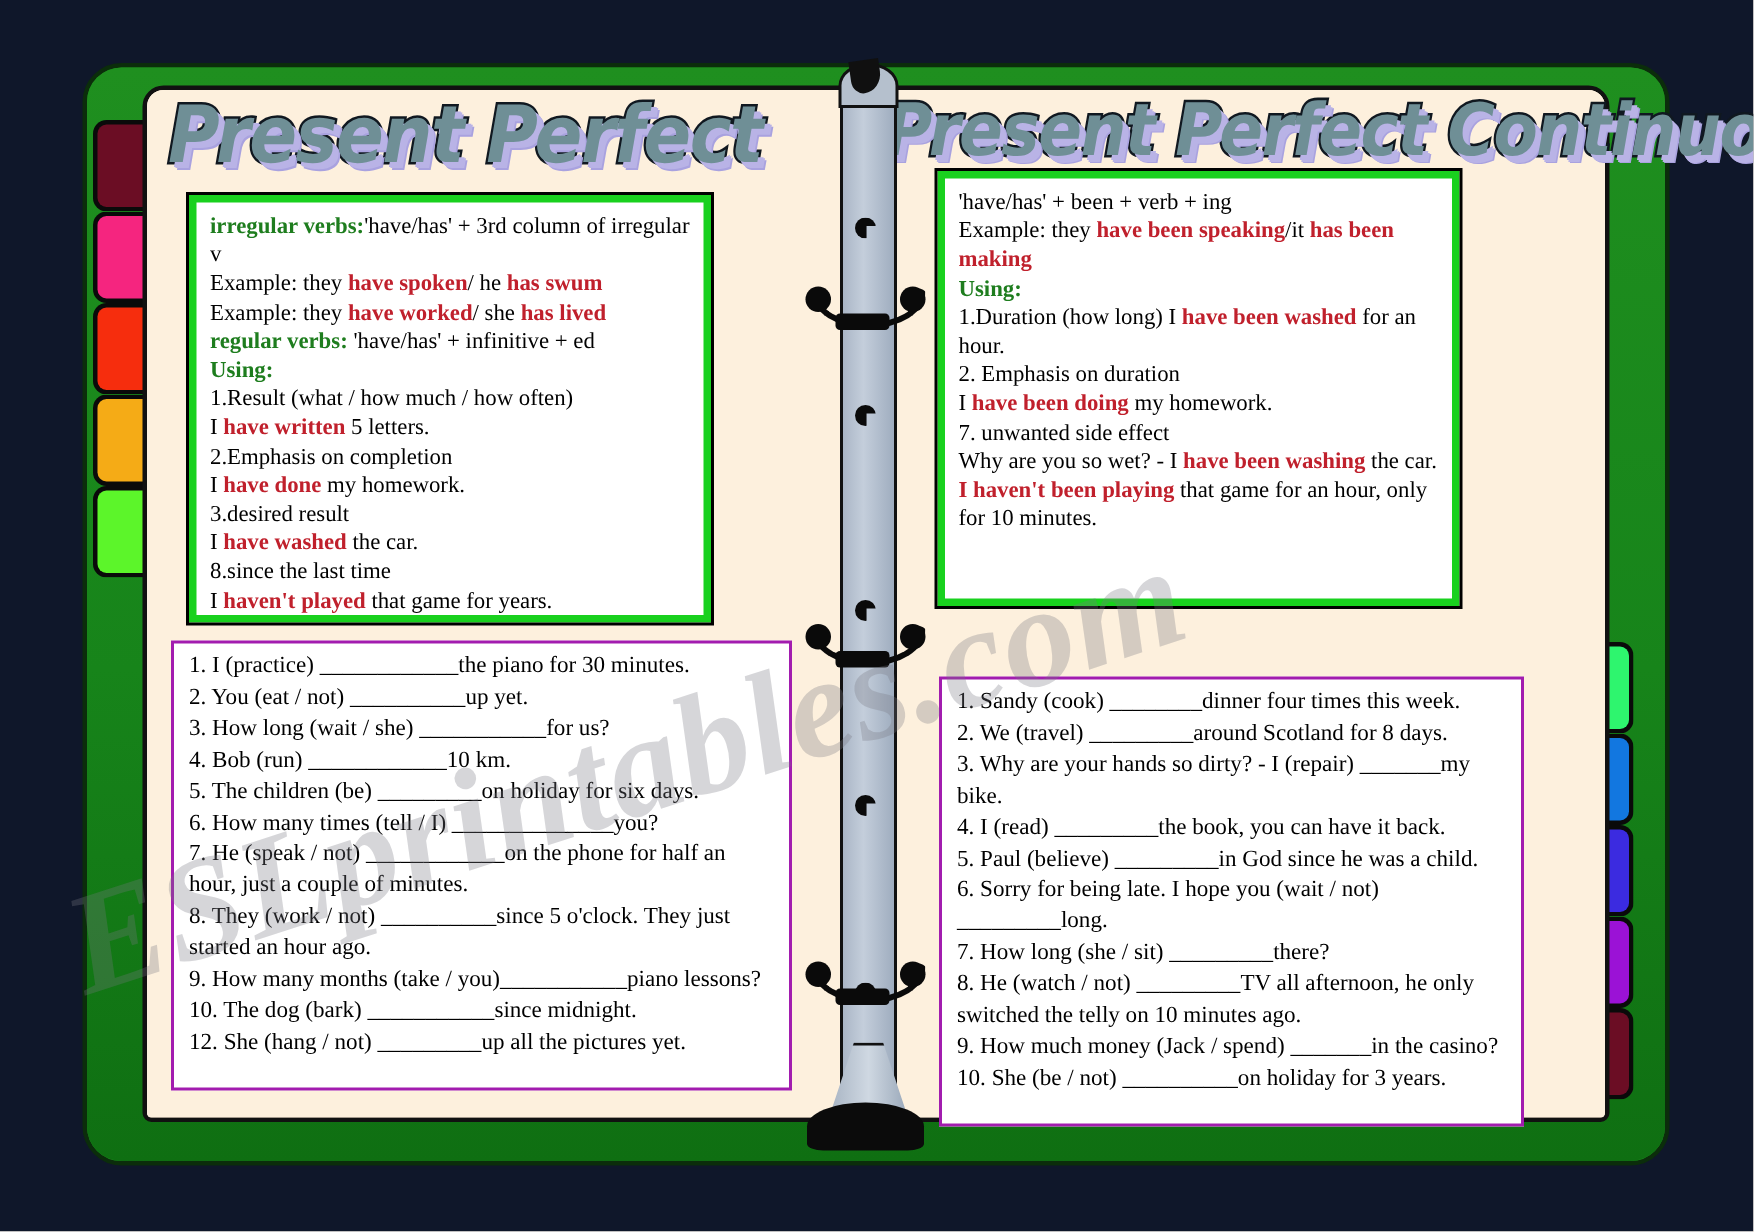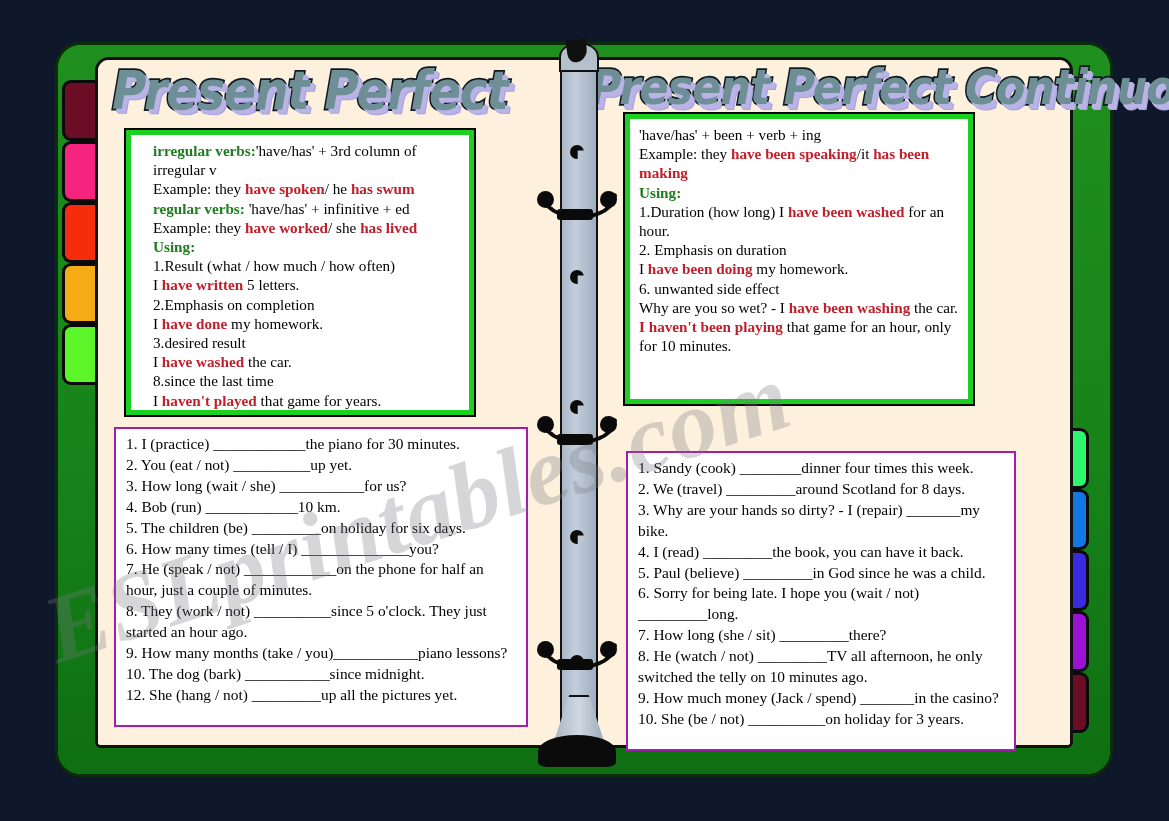--- a/index.html
+++ b/index.html
@@ -157,21 +157,21 @@
   .ex-text {
     font-family: "Liberation Serif", "DejaVu Serif", serif;
     font-size: 15.4px;
     line-height: 20.9px;
     color: #000;
     padding: 5px 8px 4px 10px;
   }
   .grn { color: #1e7d1e; font-weight: bold; }
   .red { color: #c0202c; font-weight: bold; }
 
-  #box-rules-left  { left: 126px; top: 130px; width: 348px; height: 285px; padding-left: 13px; }
+  #box-rules-left  { left: 126px; top: 130px; width: 348px; height: 285px; }
   #box-rules-right { left: 625px; top: 114px; width: 348px; height: 290px; }
   #box-ex-left     { left: 114px; top: 427px; width: 414px; height: 300px; }
   #box-ex-right    { left: 626px; top: 451px; width: 390px; height: 300px; }
 
   
   #spine {
     position: absolute;
     left: 540px;
     top: 40px;
     width: 75px;
@@ -306,42 +306,42 @@
     <div id="page-right-sheet"></div>
   </div>
 
   <div class="wa-title" id="title-left">Present Perfect</div>
   <div class="wa-title" id="title-right">Present Perfect Continuous</div>
 
   <div class="box" id="box-rules-left">
     <div class="rule-text" id="rules-left-text">
         <div><span class="grn">irregular verbs:</span><span>'have/has' + 3rd column of irregular v</span></div>
         <div><span>Example:  they </span><span class="red">have spoken</span><span>/ he </span><span class="red">has swum</span></div>
+        <div><span>Example:  they </span><span class="red">have worked</span><span>/ she </span><span class="red">has lived</span></div>
         <div><span class="grn">regular verbs:</span><span>  'have/has' + infinitive + ed</span></div>
-        <div><span>Example:  they </span><span class="red">have worked</span><span>/ she </span><span class="red">has lived</span></div>
         <div><span class="grn">Using:</span></div>
         <div><span>1.Result (what / how much / how often)</span></div>
         <div><span>I </span><span class="red">have written</span><span> 5 letters.</span></div>
         <div><span>2.Emphasis on completion</span></div>
         <div><span>I </span><span class="red">have done</span><span> my homework.</span></div>
         <div><span>3.desired result</span></div>
         <div><span>I </span><span class="red">have washed</span><span> the car.</span></div>
         <div><span>8.since the last time</span></div>
         <div><span>I </span><span class="red">haven't played</span><span> that game for years.</span></div>
       </div>
   </div>
   <div class="box" id="box-rules-right">
     <div class="rule-text" id="rules-right-text">
         <div><span> 'have/has' + been + verb + ing</span></div>
         <div><span>Example: they </span><span class="red">have been speaking</span><span>/it </span><span class="red">has been making</span></div>
         <div><span class="grn">Using:</span></div>
         <div><span>1.Duration (how long) I </span><span class="red">have been washed</span><span> for an hour.</span></div>
         <div><span>2. Emphasis on duration</span></div>
         <div><span>I </span><span class="red">have been doing</span><span> my homework.</span></div>
-        <div><span>6. unwanted side effect</span></div>
+        <div><span>7. unwanted side effect</span></div>
         <div><span>Why are you so wet? - I </span><span class="red">have been washing</span><span> the car.</span></div>
         <div><span class="red">I haven't been playing</span><span> that game for an hour, only for 10 minutes.</span></div>
       </div>
   </div>
 
   <div class="plainbox" id="box-ex-left">
     <div class="ex-text" id="ex-left-text">
         <div>1. I (practice) ____________the piano for 30 minutes.</div>
         <div>2. You (eat / not) __________up yet.</div>
         <div>3. How long (wait / she) ___________for us?</div>

